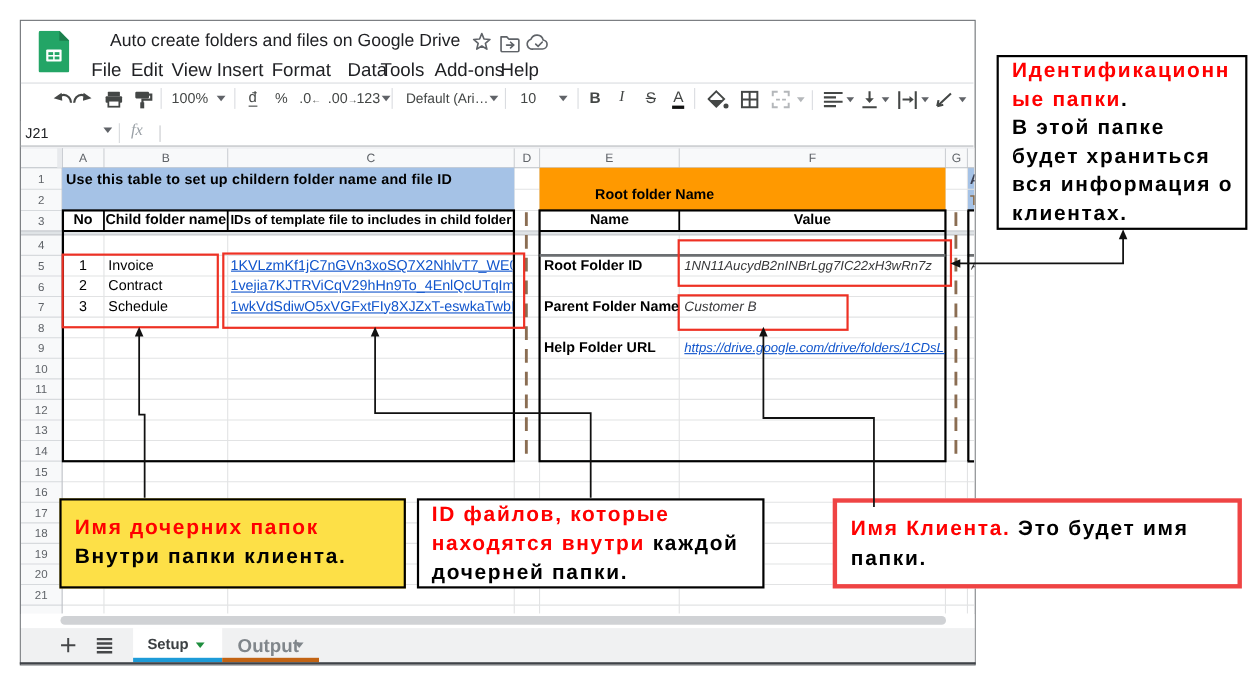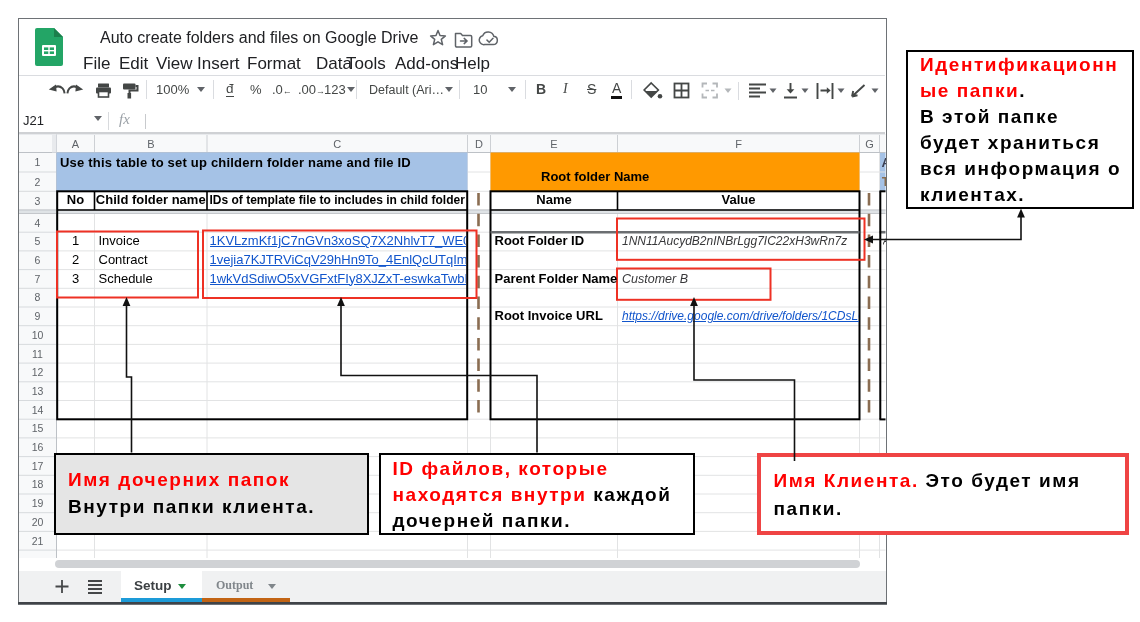--- a/index.html
+++ b/index.html
@@ -271,50 +271,50 @@
     <div class="cellt" style="left:56.5px;top:250.9px;height:18.7px;width:38px;text-align:center;">2</div>
     <div class="cellt" style="left:98.5px;top:250.9px;height:18.7px;">Contract</div>
     <div class="cellt link" style="left:209.5px;top:250.9px;height:18.7px;width:256.5px;">1vejia7KJTRViCqV29hHn9To_4EnlQcUTqImpEq8</div>
     <div class="cellt" style="left:56.5px;top:269.6px;height:18.7px;width:38px;text-align:center;">3</div>
     <div class="cellt" style="left:98.5px;top:269.6px;height:18.7px;">Schedule</div>
     <div class="cellt link" style="left:209.5px;top:269.6px;height:18.7px;width:256.5px;">1wkVdSdiwO5xVGFxtFIy8XJZxT-eswkaTwbEB-Fq</div>
     <div class="cellt b" style="left:494.5px;top:232.2px;height:18.7px;">Root Folder ID</div>
     <div class="cellt i" style="left:622px;top:232.2px;height:18.7px;width:237px;color:#38383a;font-size:12px;">1NN11AucydB2nINBrLgg7IC22xH3wRn7z</div>
     <div class="cellt b" style="left:494.5px;top:269.6px;height:18.7px;">Parent Folder Name</div>
     <div class="cellt i" style="left:622px;top:269.6px;height:18.7px;width:237px;color:#38383a;font-size:12.5px;">Customer B</div>
-    <div class="cellt b" style="left:494.5px;top:307px;height:18.7px;">Root Invoice URL</div>
+    <div class="cellt b" style="left:494.5px;top:307px;height:18.7px;">Help Folder URL</div>
     <div class="cellt link i" style="left:622px;top:307px;height:18.7px;width:237px;font-size:12px;">https://drive.google.com/drive/folders/1CDsLC9</div>
     <div class="cellt b" style="left:881.5px;top:152.5px;height:19.5px;line-height:19.5px;width:4px;color:#3b3f52;">A</div>
     <div class="cellt b" style="left:881.5px;top:172px;height:19.3px;line-height:19.3px;width:4px;color:#8a6d4e;">T</div>
     <div class="cellt i" style="left:882.5px;top:232.2px;height:18.7px;width:3px;color:#38383a;">A</div>
   </div>
 
   <div id="bottom">
     <div class="abs" style="left:19px;top:558px;width:866.5px;height:13px;background:#fff;"></div>
     <div class="abs" style="left:55px;top:559.5px;width:805px;height:8.5px;background:#d0d2d5;border-radius:4px;"></div>
     <div class="abs" style="left:19px;top:571px;width:866.5px;height:31px;background:#f0f1f2;"></div>
     <svg class="abs" style="left:54px;top:578px" width="60" height="17" viewBox="0 0 60 17">
       <path d="M8 2 v13 M1.5 8.5 h13" stroke="#454749" stroke-width="1.8"></path>
       <path d="M34 3 h14 M34 7 h14 M34 11 h14 M34 15 h14" stroke="#454749" stroke-width="2.2"></path>
     </svg>
     <div class="abs" style="left:121px;top:571px;width:80.5px;height:31px;background:#fff;"></div>
     <div class="abs" style="left:121px;top:597.5px;width:80.5px;height:4.5px;background:#1d9bd8;"></div>
     <div class="abs b" style="left:134px;top:578px;font-size:13.5px;color:#3c4043;">Setup</div>
     <div class="abs" style="left:178px;top:584px;width:0;height:0;border-left:4.5px solid transparent;border-right:4.5px solid transparent;border-top:5.5px solid #1e8e3e;"></div>
     <div class="abs" style="left:201.5px;top:597.5px;width:88.5px;height:4.5px;background:#c26414;"></div>
-    <div class="abs b" style="left:216px;top:578px;font-size:12px;color:#80868b;font-family:Liberation Serif, serif;">Output</div>
+    <div class="abs b" style="left:216px;top:578px;font-size:17px;color:#80868b;">Output</div>
     <div class="abs" style="left:268px;top:584px;width:0;height:0;border-left:4.5px solid transparent;border-right:4.5px solid transparent;border-top:5.5px solid #80868b;"></div>
     <div class="abs" style="left:18px;top:601.5px;width:869px;height:2.5px;background:#3f4348;"></div>
   </div>
 
   <div id="annot">
     <div class="abs" style="left:906px;top:50px;width:228px;height:159px;box-sizing:border-box;border:2px solid #000;background:#fff;font-weight:bold;font-size:19px;letter-spacing:1.55px;line-height:26px;color:#000;padding:0 0 0 12px;">
       <span style="color:#f00;">Идентификационн<br>ые папки</span>.<br>В этой папке<br>будет храниться<br>вся информация о<br>клиентах.
     </div>
-    <div class="abs" style="left:54px;top:452.5px;width:315px;height:82.5px;box-sizing:border-box;border:2px solid #000;background:#e5e5e5;font-weight:bold;font-size:19px;letter-spacing:1.55px;line-height:27px;color:#000;padding:11px 0 0 12px;">
+    <div class="abs" style="left:54px;top:452.5px;width:315px;height:82.5px;box-sizing:border-box;border:2px solid #000;background:#fde047;font-weight:bold;font-size:19px;letter-spacing:1.55px;line-height:27px;color:#000;padding:11px 0 0 12px;">
       <span style="color:#f00;">Имя дочерних папок</span><br>Внутри папки клиента.
     </div>
     <div class="abs" style="left:378.5px;top:452.5px;width:316.5px;height:82.5px;box-sizing:border-box;border:2px solid #000;background:#fff;font-weight:bold;font-size:19px;letter-spacing:1.55px;line-height:26.4px;color:#000;padding:1px 0 0 12px;">
       <span style="color:#f00;">ID файлов, которые<br>находятся внутри</span> каждой<br>дочерней папки.
     </div>
     <div class="abs" style="left:756.5px;top:453px;width:372.5px;height:82px;box-sizing:border-box;border:4px solid #ef4444;background:#fff;font-weight:bold;font-size:19px;letter-spacing:1.55px;line-height:28px;color:#000;padding:10px 0 0 13px;">
       <span style="color:#f00;">Имя Клиента.</span> Это будет имя<br>папки.
     </div>
     <svg class="abs" style="left:0;top:0;pointer-events:none;" width="1140" height="622" viewBox="0 0 1140 622">
       <g fill="none" stroke="#111" stroke-width="1.6">

